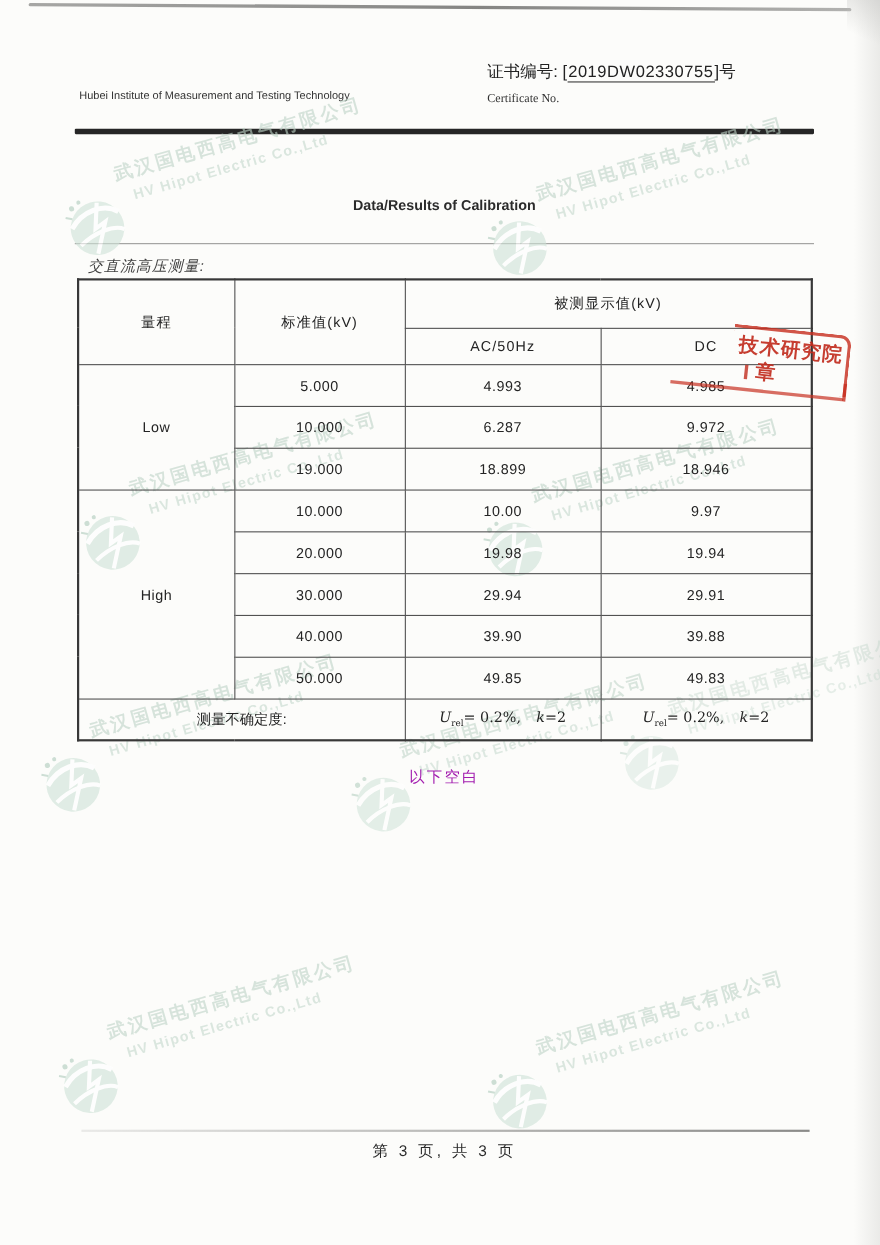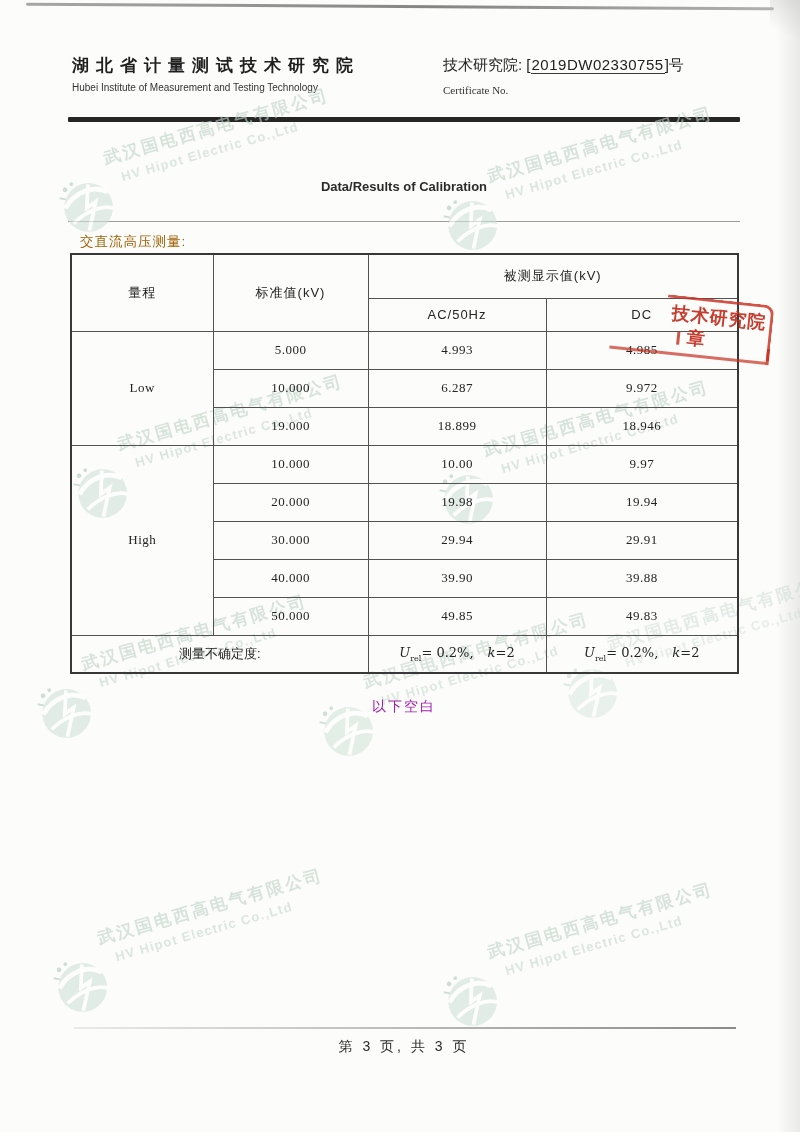--- a/index.html
+++ b/index.html
@@ -25,31 +25,31 @@
   .cert-en{position:absolute;left:443px;top:84px;font-family:"Liberation Serif",serif;
            font-size:11px;color:#333;}
 
   .rule-thick{position:absolute;left:68px;top:117px;width:672px;height:5px;background:#262626;border-radius:1px;}
   .title-cn{position:absolute;left:68px;top:137px;width:672px;text-align:center;
             font-size:27px;font-weight:bold;letter-spacing:4px;color:#1d1d1d;}
   .title-en{position:absolute;left:68px;top:179px;width:672px;text-align:center;
             font-size:13px;font-weight:bold;color:#2b2b2b;}
   .rule-thin{position:absolute;left:68px;top:221px;width:672px;height:1px;background:#9c9c9a;}
 
-  .section-label{position:absolute;left:80px;top:233px;font-size:13.5px;letter-spacing:1px;color:#a16207;}
+  .section-label{position:absolute;left:80px;top:233px;font-size:13.5px;letter-spacing:1px;color:#404040;font-style:italic;}
 
   
   table.cal{position:absolute;left:70px;top:253px;width:667px;border-collapse:collapse;
             table-layout:fixed;z-index:2;background:transparent;}
   table.cal td{border:1px solid #525252;text-align:center;vertical-align:middle;
                font-size:13px;color:#242424;padding:0;}
   table.cal{border:2px solid #383838;}
   tr.h1{height:44px;} tr.h2{height:33px;} tr.data{height:38px;} tr.unc{height:38px;}
   td.hd{letter-spacing:1px;}
-  td.num,td.rng{font-family:Liberation Serif, serif;letter-spacing:.5px;margin-top:26px;}
+  td.num,td.rng{font-family:Liberation Sans, sans-serif;letter-spacing:.5px;margin-top:26px;}
   td.ucell{font-family:"DejaVu Serif",serif;font-size:12.5px;}
   .usym{font-style:italic;} sub.usub{font-size:8px;}
   .kgap{display:inline-block;width:14px;}
 
   .blank-note{position:absolute;left:68px;top:698px;width:672px;text-align:center;
               font-size:14px;letter-spacing:2px;color:#a21caf;z-index:2;}
 
   
   .stamp{position:absolute;left:612px;top:297px;width:160px;height:60px;
          transform:rotate(6deg);z-index:5;}
@@ -219,23 +219,22 @@
       <circle cx="13" cy="9" r="2.5" fill="#aecbbc"></circle>
         <circle cx="21" cy="5" r="2" fill="#aecbbc"></circle>
       <path d="M5 16 l6 3" stroke="#aecbbc" stroke-width="2"></path>
     </svg>
     <div class="wm-text">
       <div class="wm-cn">武汉国电西高电气有限公司</div>
       <div class="wm-en">HV Hipot Electric Co.,Ltd</div>
     </div>
   </div>
 
-  <div class="inst-cn">湖北省计量测试技术研究院</div>
   <div class="inst-en">Hubei Institute of Measurement and Testing Technology</div>
-  <div class="cert"><span>技术研究院:</span>
+  <div class="cert"><span>证书编号:</span>
     <span>[</span><span class="num">2019DW02330755</span><span>]号</span>
   </div>
   <div class="cert-en">Certificate No.</div>
 
   <div class="rule-thick"></div>
   <div class="title-en">Data/Results of Calibration</div>
   <div class="rule-thin"></div>
 
   <div class="section-label">交直流高压测量:</div>
 

